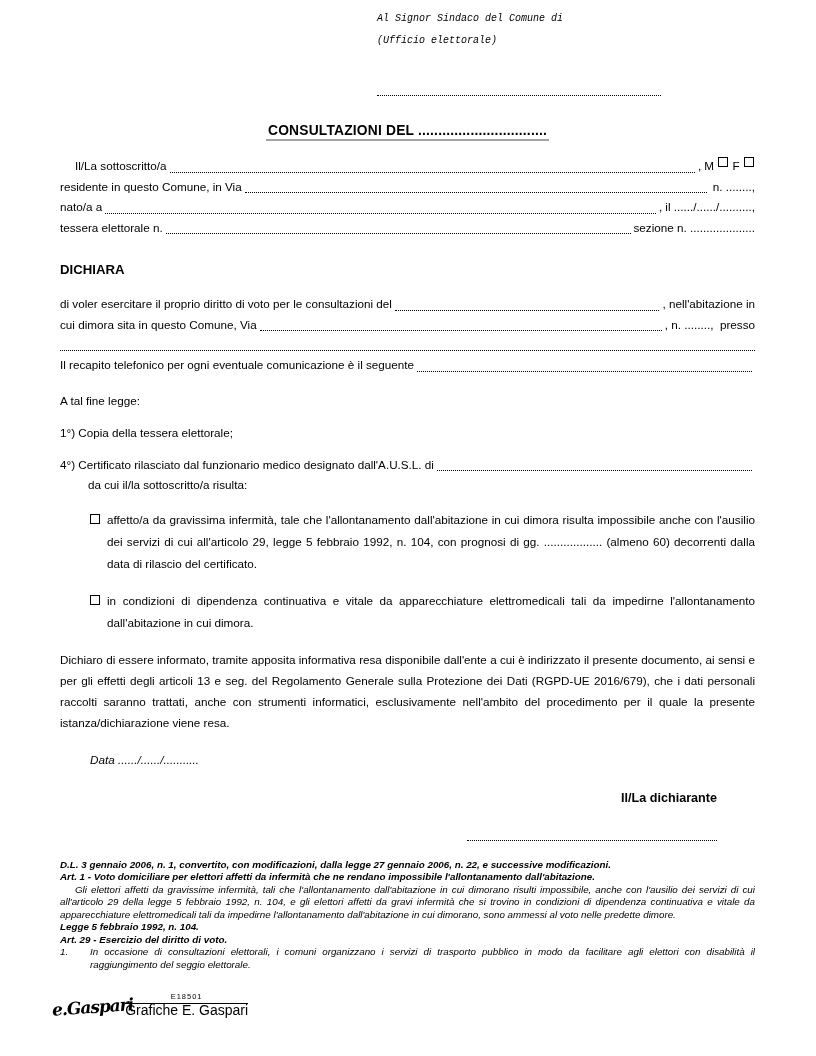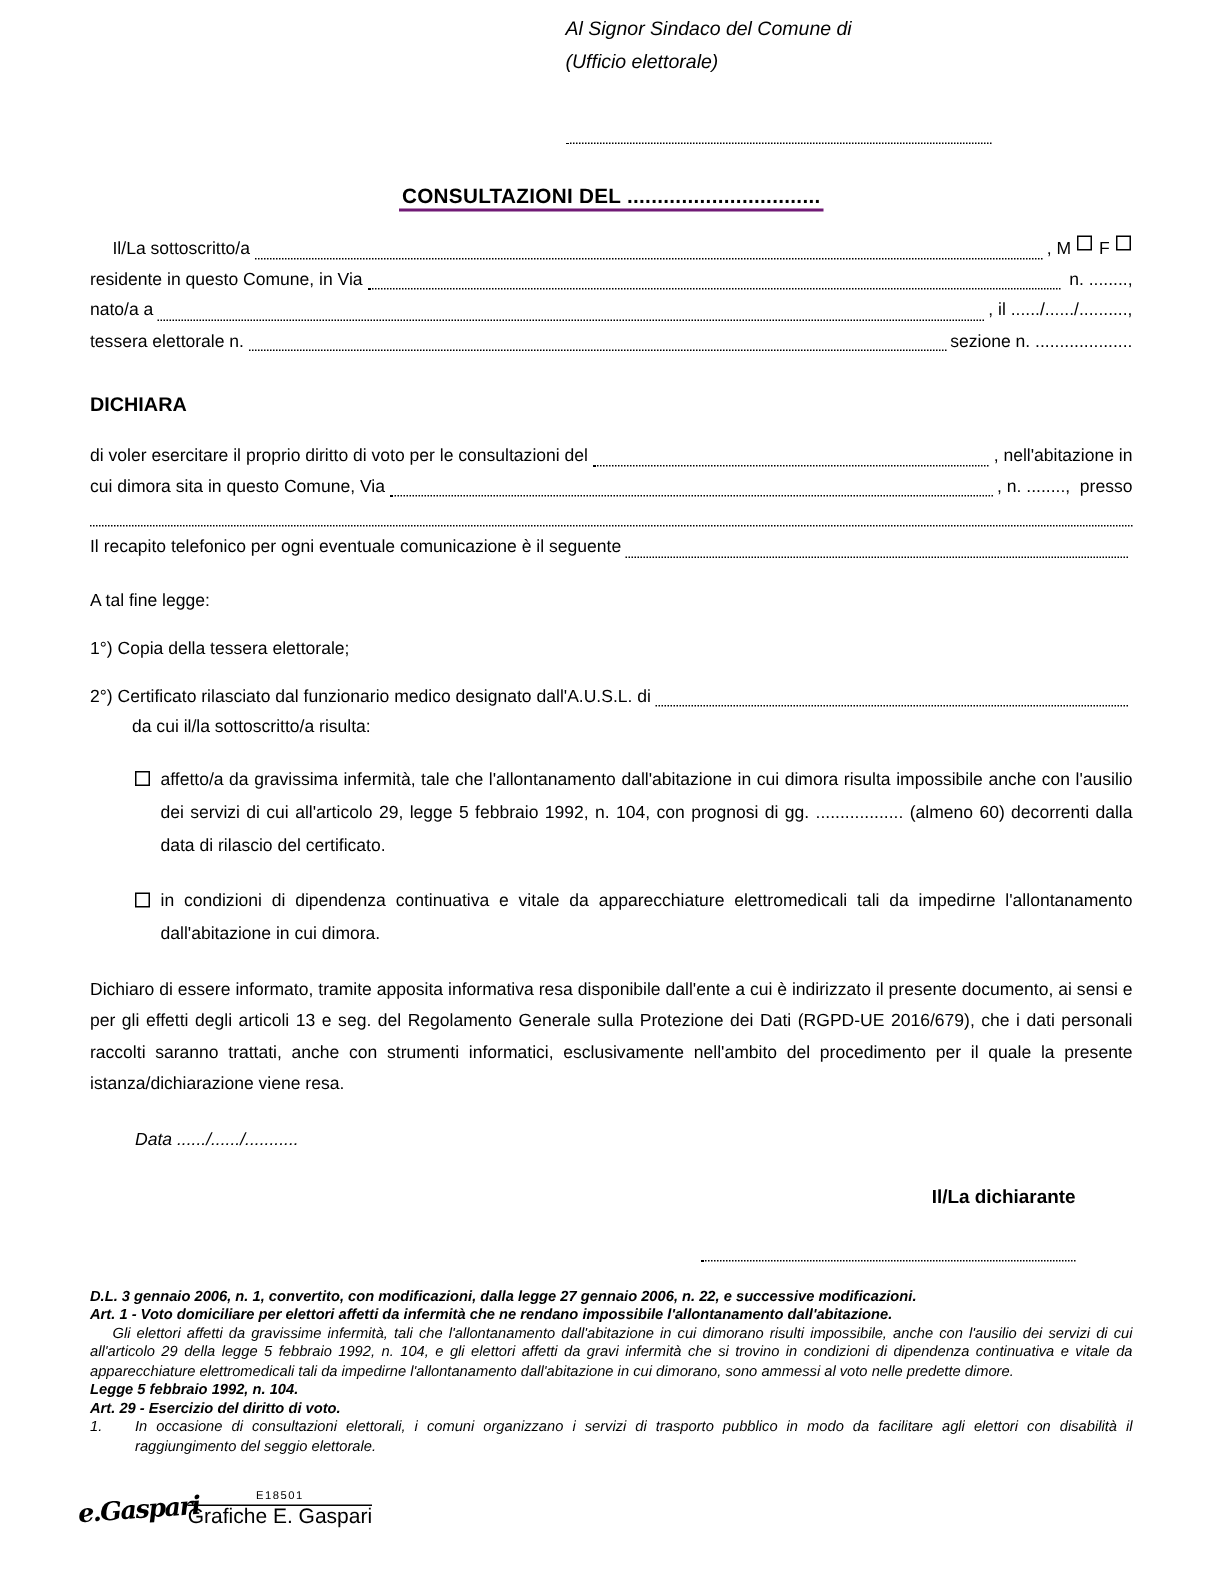--- a/index.html
+++ b/index.html
@@ -6,26 +6,26 @@
   html,body { background:#ffffff; }
   .page {
     position:relative; width:816px; height:1056px; margin:0 auto;
     background:#ffffff; color:#000;
     font-family:"Liberation Sans","DejaVu Sans",sans-serif;
     font-size:11.7px; overflow:hidden;
   }
   .content { position:absolute; left:60px; right:61px; top:0; }
 
   
-  .recipient { margin:8px 0 0 317px; font-style:italic; font-size:13px; line-height:22px; }
+  .recipient { margin:8px 0 0 317px; font-style:italic; font-size:10px; line-height:22px;font-family:Liberation Mono, monospace; }
   .recipient-fill { margin:32px 0 0 317px; width:284px; height:12px; border-bottom:1.6px dotted #000; }
 
   
   .title-row { margin-top:27px; text-align:center; }
-  .title { display:inline-block; font-weight:bold; font-size:13.8px; border-bottom:2px solid #701a75; padding:0 2px 1px; letter-spacing:.2px; }
+  .title { display:inline-block; font-weight:bold; font-size:13.8px; border-bottom:2px solid #a3a3a3; padding:0 2px 1px; letter-spacing:.2px; }
   .declare { margin-top:24px; text-align:left; font-weight:bold; font-size:13.2px; }
 
   
   .fline { display:flex; line-height:20.5px; white-space:pre; }
   .fline.first-indent { padding-left:15px; }
   .fill { flex:1; margin:0 3px 4px; border-bottom:1.4px dotted #000; min-width:16px; }
   .fill.w25 { flex:2.5; }
   .fullfill { height:16px; border-bottom:1.4px dotted #000; margin-bottom:4px; }
 
   .formblock { margin-top:15px; }
@@ -123,21 +123,21 @@
     </div>
 
     <div class="fline phone-line">
       <span>Il recapito telefonico per ogni eventuale comunicazione è il seguente</span>
       <span class="fill"></span>
     </div>
 
     <div class="attach-intro">A tal fine legge:</div>
     <div class="attach-item">1°) Copia della tessera elettorale;</div>
     <div class="fline attach-item">
-      <span>2°) Certificato rilasciato dal funzionario medico designato dall'A.U.S.L. di</span>
+      <span>4°) Certificato rilasciato dal funzionario medico designato dall'A.U.S.L. di</span>
       <span class="fill"></span>
     </div>
     <div class="attach-l2">da cui il/la sottoscritto/a risulta:</div>
 
     <div class="chk">
       <span class="sqbox"></span>
       <span>affetto/a da gravissima infermità, tale che l'allontanamento dall'abitazione in cui dimora risulta impossibile anche con l'ausilio dei servizi di cui all'articolo 29, legge 5 febbraio 1992, n. 104, con prognosi di gg. .................. (almeno 60) decorrenti dalla data di rilascio del certificato.</span>
     </div>
     <div class="chk">
       <span class="sqbox"></span>

